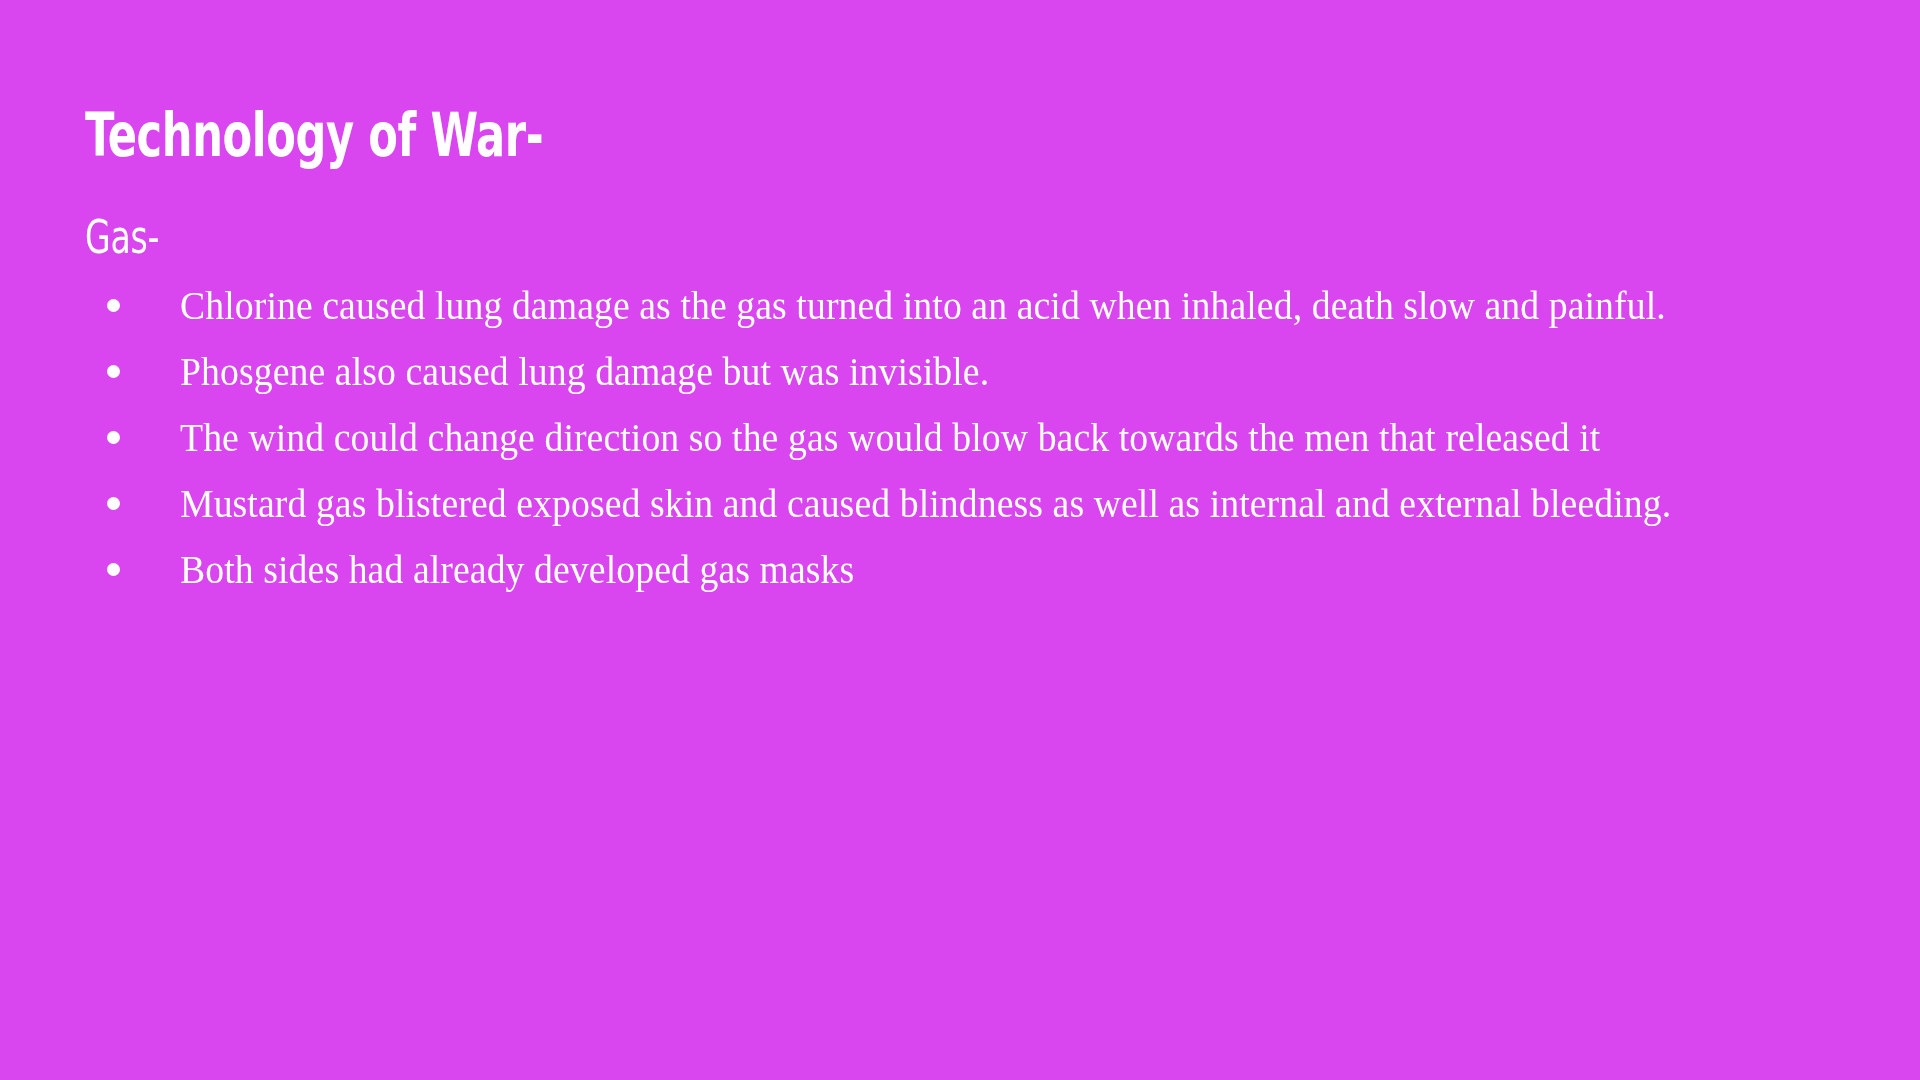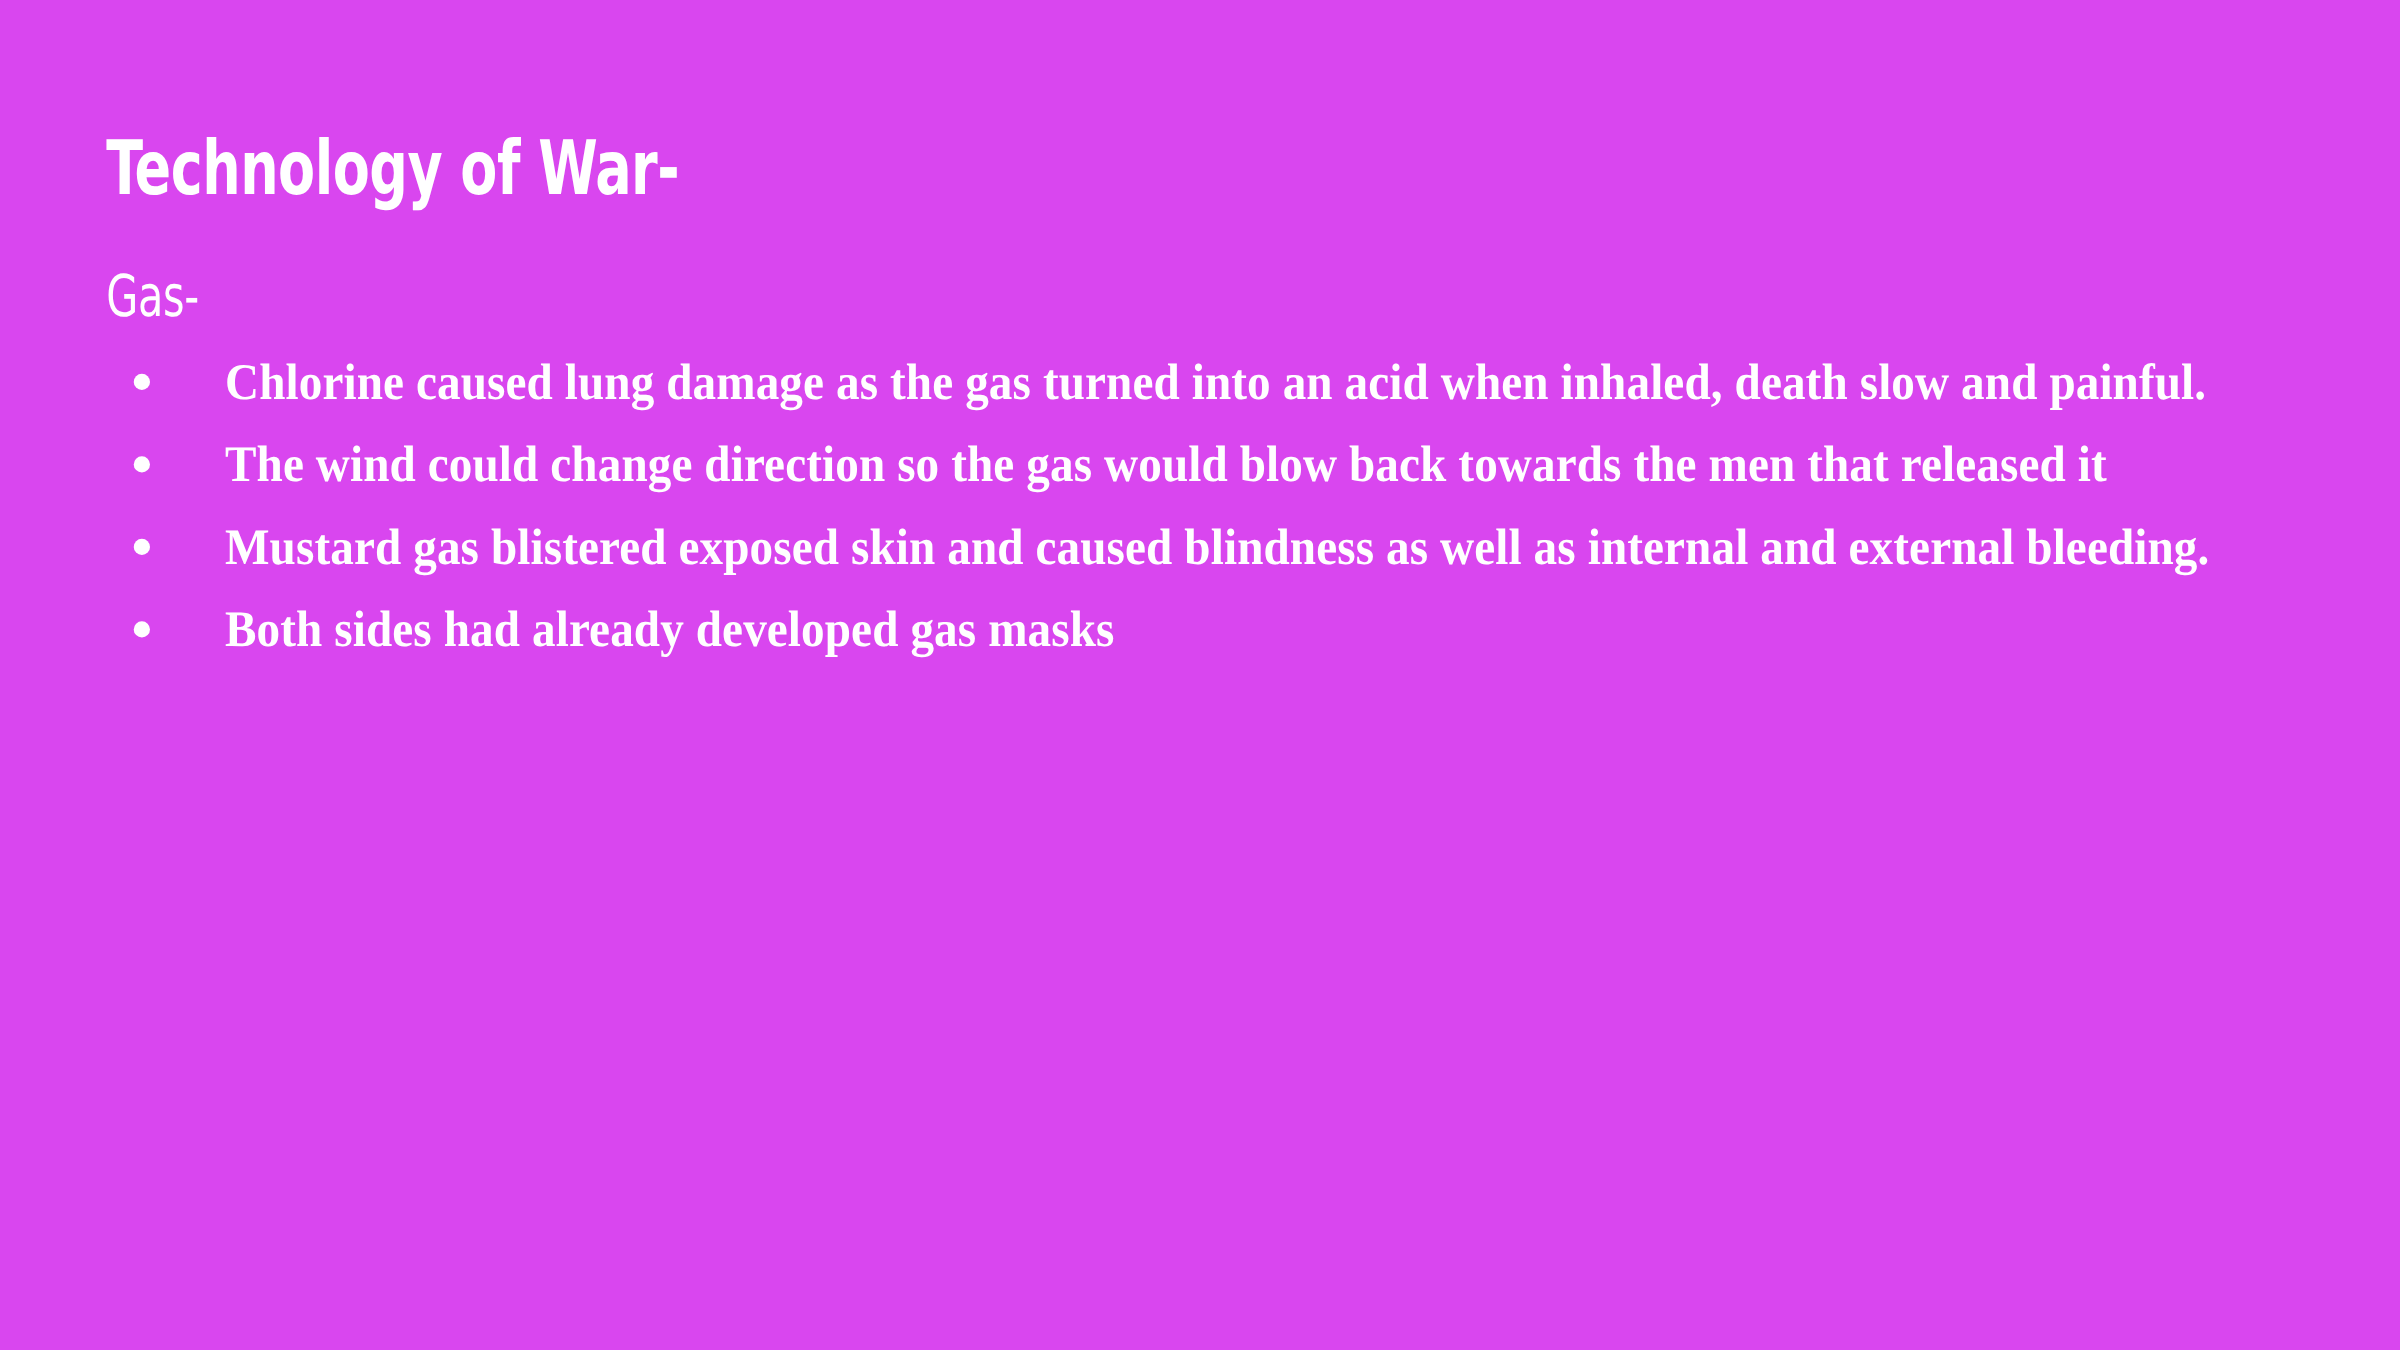--- a/index.html
+++ b/index.html
@@ -69,21 +69,21 @@
     padding: 0;
   }
 
   .bullet-item {
     position: relative;
     margin: 0;
     padding: 0 0 0 95px;
     color: #ffffff;
     font-family: "Liberation Serif", "DejaVu Serif", serif;
     font-size: 41px;
-    font-weight: 700;
+    font-weight: 400;
     line-height: 66px;
     letter-spacing: 0.1px;
     max-width: 1640px;
   }
 
   .bullet-item .dot {
     position: absolute;
     left: 22px;
     top: 27px;
     width: 13px;
@@ -110,20 +110,24 @@
 
     <div class="subhead" style="color: rgb(255, 255, 255);">Gas-</div>
 
     <ul class="bullet-list">
 
       <li class="bullet-item" style="color: rgb(255, 255, 255);">
         <span class="dot" style="background: rgb(255, 255, 255);"></span>
         <span class="bullet-text">Chlorine caused lung damage as the gas turned into an acid when inhaled, death slow and painful.</span>
       </li>
 
+      <li class="bullet-item" style="color: rgb(255, 255, 255);">
+        <span class="dot" style="background: rgb(255, 255, 255);"></span>
+        <span class="bullet-text">Phosgene also caused lung damage but was invisible.</span>
+      </li>
 
       <li class="bullet-item" style="color: rgb(255, 255, 255);">
         <span class="dot" style="background: rgb(255, 255, 255);"></span>
         <span class="bullet-text">The wind could change direction so the gas would blow back towards the men that released it</span>
       </li>
 
       <li class="bullet-item" style="color: rgb(255, 255, 255);">
         <span class="dot" style="background: rgb(255, 255, 255);"></span>
         <span class="bullet-text">Mustard gas blistered exposed skin and caused blindness as well as internal and external bleeding.</span>
       </li>

